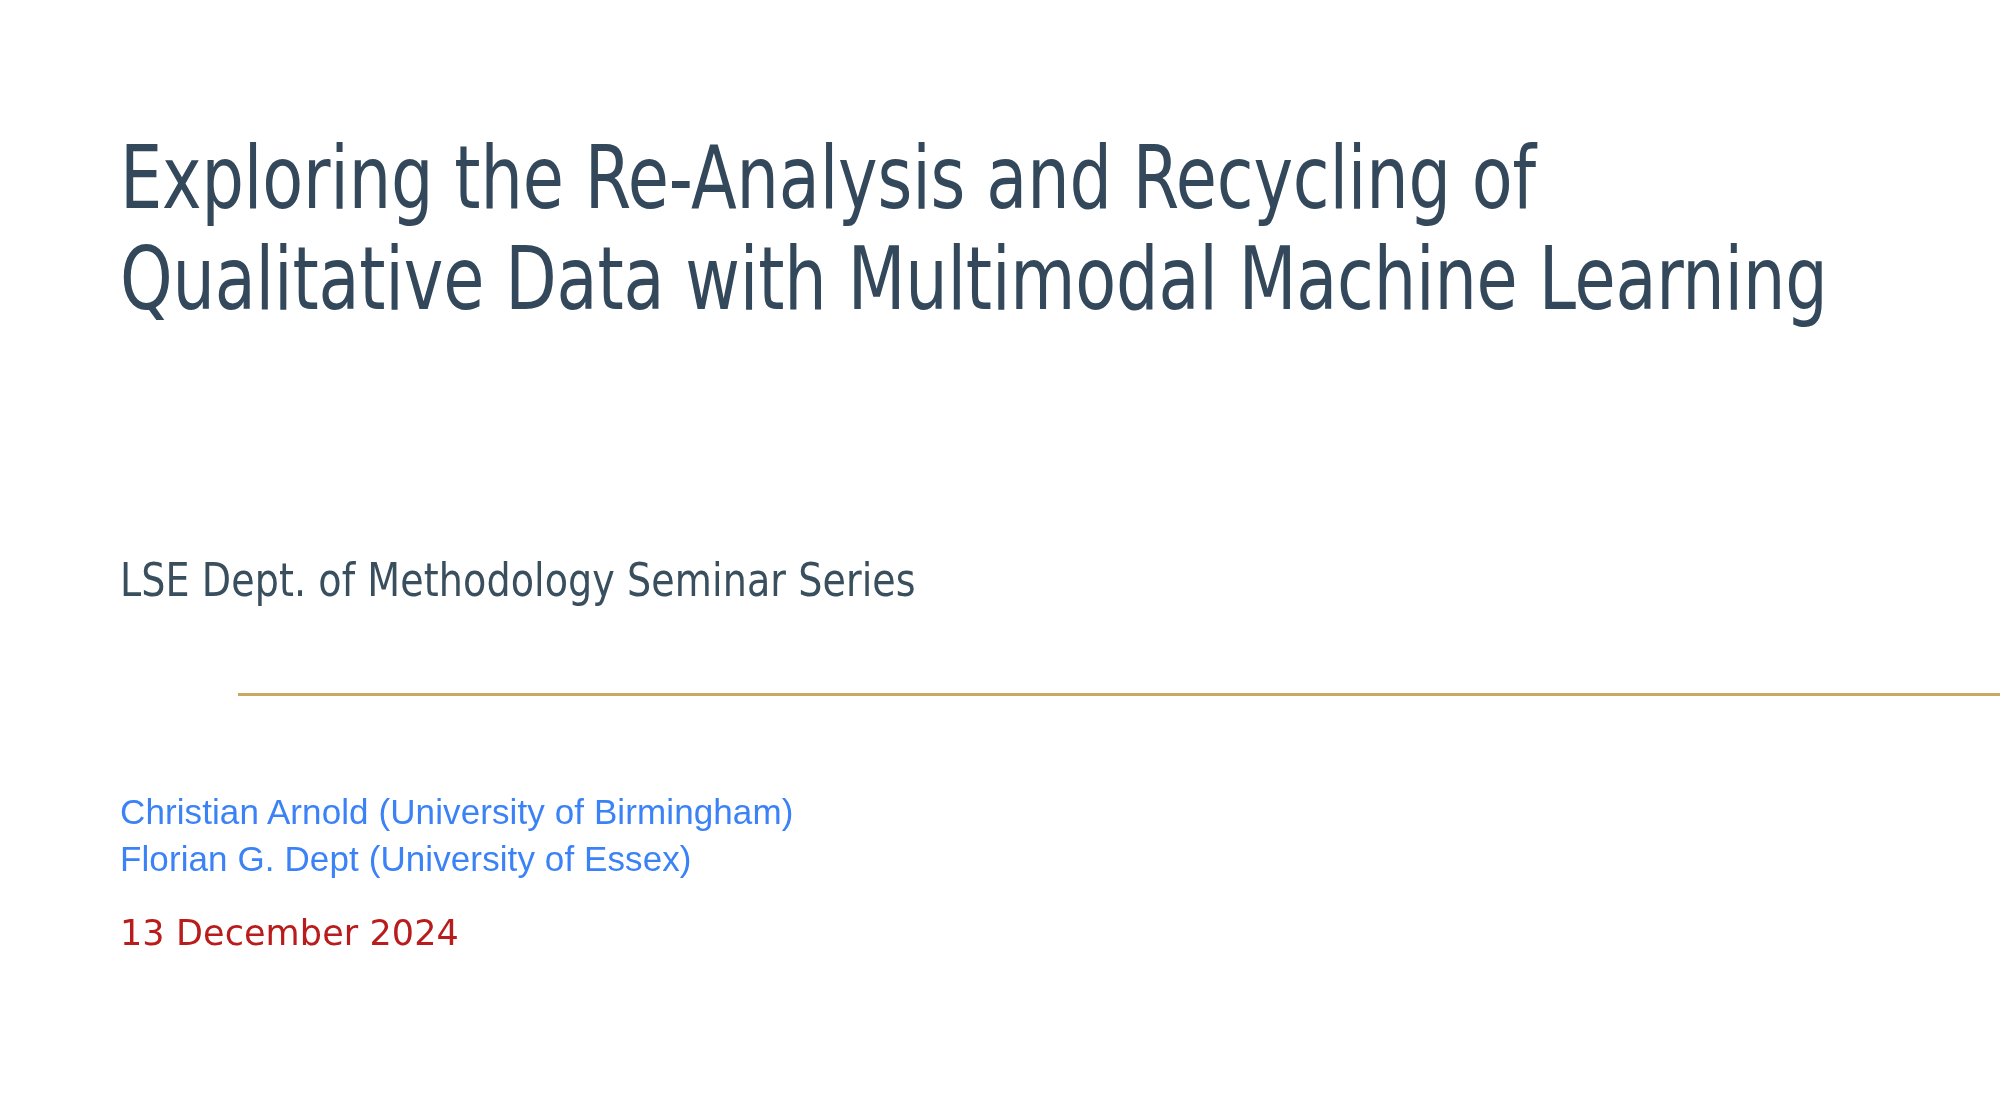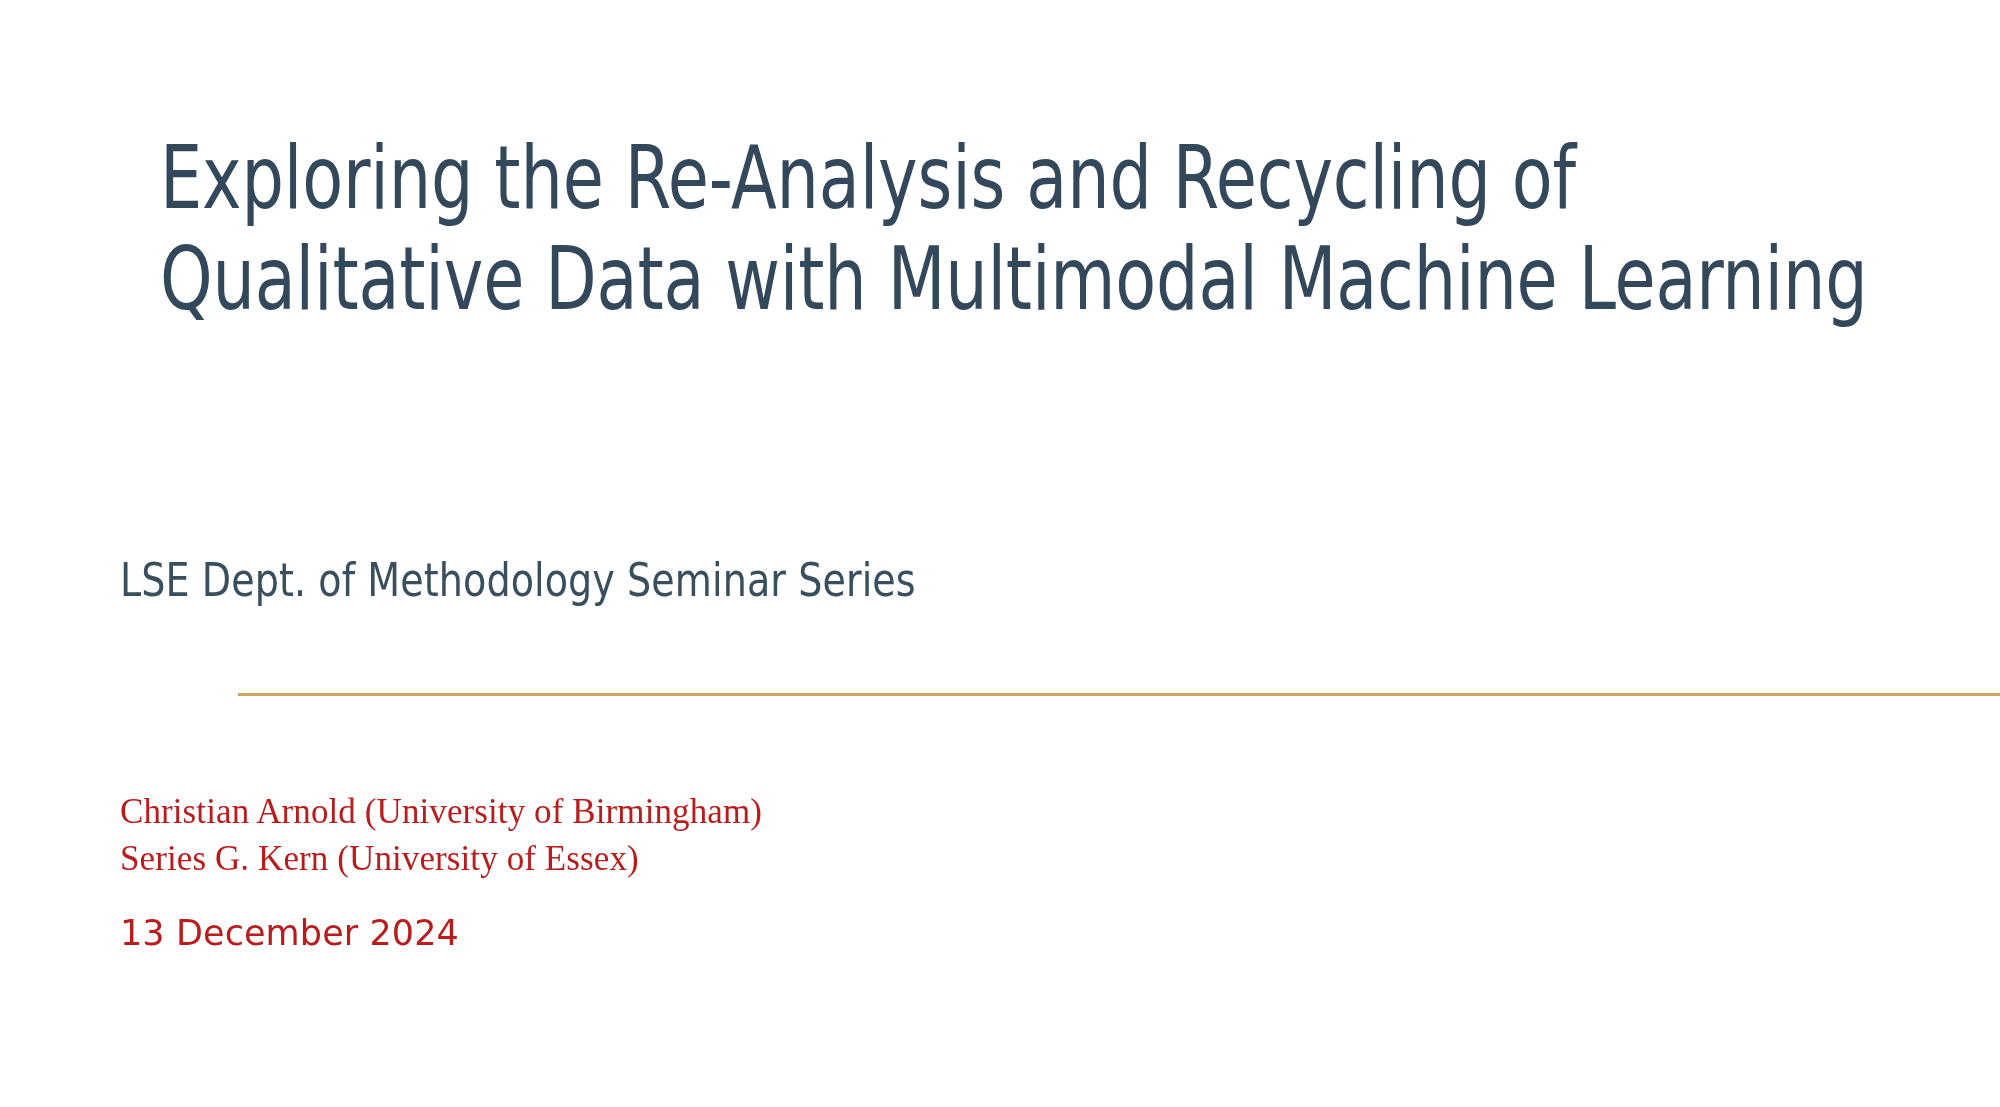--- a/index.html
+++ b/index.html
@@ -30,21 +30,20 @@
     top: 0;
     width: 1768px;
   }
 
   
   .title-block {
     position: absolute;
     left: 0;
     top: 128px;
     width: 1790px;
-    margin-left: 40px;
   }
   .slide-title {
     margin: 0;
     padding: 0;
     color: #33485A;
     font-family: "DejaVu Sans Condensed", "Liberation Sans Narrow", "Liberation Sans", sans-serif;
     font-stretch: condensed;
     font-size: 88px;
     font-weight: 400;
     line-height: 1.145;
@@ -91,22 +90,22 @@
   
   .meta-block {
     position: absolute;
     left: 0;
     top: 789px;
     width: 1790px;
   }
   .author-line {
     margin: 0;
     padding: 0;
-    color: #b91c1c;
-    font-family: Liberation Serif, serif;
+    color: #3b82f6;
+    font-family: Liberation Sans, sans-serif;
     font-size: 35px;
     font-weight: 400;
     line-height: 1.33;
     letter-spacing: 0.1px;
   }
   .date-line {
     margin: 0;
     padding: 0;
     margin-top: 28px;
     color: #b91c1c;
@@ -129,18 +128,18 @@
     </div>
 
     <div class="subtitle-block">
       <h2 class="slide-subtitle">LSE Dept. of Methodology Seminar Series</h2>
     </div>
 
     <hr class="divider" style="background: rgb(201, 169, 97); height: 3px;">
 
     <div class="meta-block">
       <p class="author-line">Christian Arnold (University of Birmingham)</p>
-      <p class="author-line">Series G. Kern (University of Essex)</p>
+      <p class="author-line">Florian G. Dept (University of Essex)</p>
       <p class="date-line">13 December 2024</p>
     </div>
 
   </div>
 </div>
 
 </body></html>

